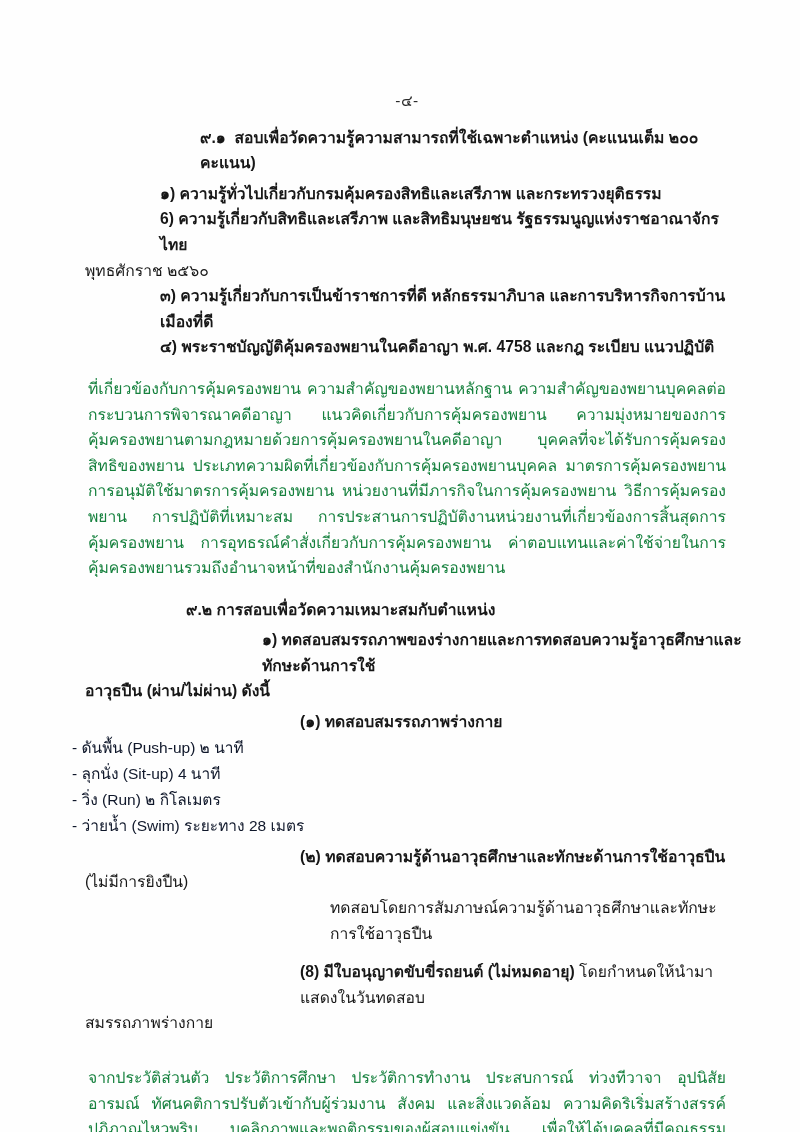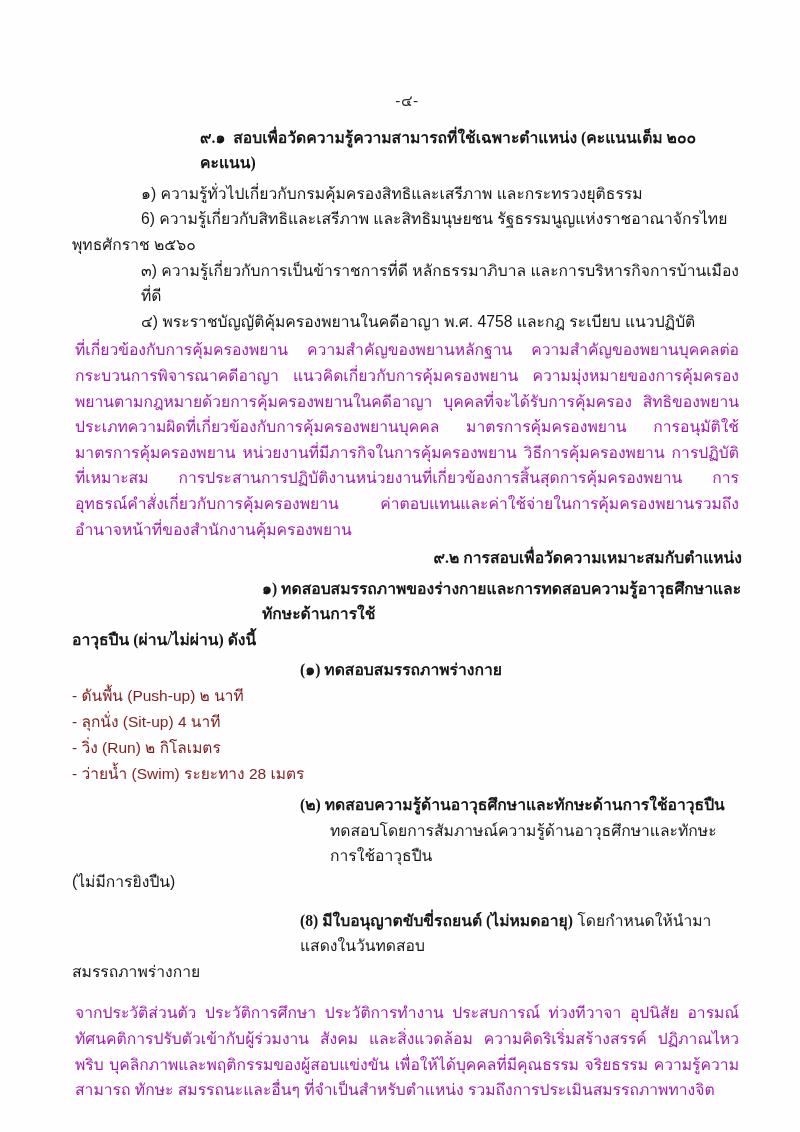--- a/index.html
+++ b/index.html
@@ -44,42 +44,41 @@
   }
   .block {
     margin: 0 0 0 0;
   }
   
   .para {
     font-size: 15.7px;
     line-height: 1.63;
     text-align: justify;
     text-justify: inter-character;
-    margin: 3px;
-    color: #a21caf;
+    margin: 16px;
+    color: #15803d;
   }
   .bold {
     font-weight: 700;
-    font-family: Liberation Serif, serif;
   }
   
-  .ind-0  { margin-left: 0; }
+  .ind-0  { margin-left: 13px; }
   .ind-1  { margin-left: 128px; }
-  .ind-2  { margin-left: 114px; text-align: right; }
-  .ind-3  { margin-left: 69px; }
+  .ind-2  { margin-left: 114px; }
+  .ind-3  { margin-left: 88px; font-weight: bold; }
   .ind-4  { margin-left: 190px; }
   .ind-5  { margin-left: 228px; }
   .ind-6  { margin-left: 258px; }
   .gap-sm { height: 5px; }
   .gap-md { height: 13px; }
   .subitem {
     font-size: 15.5px;
     line-height: 1.68;
     margin: 0;
-    color: #7f1d1d;
+    color: #0f172a;
   }
 </style>
 </head>
 <body>
 
 <div class="page">
   <div class="content">
 
     <div class="page-number">-๔-</div>
 
@@ -103,22 +102,22 @@
       <div class="gap-sm"></div>
 
       <p class="line bold ind-5">(๑) ทดสอบสมรรถภาพร่างกาย</p>
       <p class="subitem ind-6">- ดันพื้น (Push-up) ๒ นาที</p>
       <p class="subitem ind-6">- ลุกนั่ง (Sit-up) 4 นาที</p>
       <p class="subitem ind-6">- วิ่ง (Run) ๒ กิโลเมตร</p>
       <p class="subitem ind-6">- ว่ายน้ำ (Swim) ระยะทาง 28 เมตร</p>
       <div class="gap-sm"></div>
 
       <p class="line bold ind-5">(๒) ทดสอบความรู้ด้านอาวุธศึกษาและทักษะด้านการใช้อาวุธปืน</p>
+      <p class="line ind-0">(ไม่มีการยิงปืน)</p>
       <p class="line ind-6">ทดสอบโดยการสัมภาษณ์ความรู้ด้านอาวุธศึกษาและทักษะการใช้อาวุธปืน</p>
-      <p class="line ind-0">(ไม่มีการยิงปืน)</p>
       <div class="gap-md"></div>
 
       <p class="line ind-5"><span class="bold">(8) มีใบอนุญาตขับขี่รถยนต์ (ไม่หมดอายุ)</span><span> โดยกำหนดให้นำมาแสดงในวันทดสอบ</span></p>
       <p class="line ind-0">สมรรถภาพร่างกาย</p>
       <div class="gap-md"></div>
 
       <p class="para">จากประวัติส่วนตัว ประวัติการศึกษา ประวัติการทำงาน ประสบการณ์ ท่วงทีวาจา อุปนิสัย อารมณ์ ทัศนคติการปรับตัวเข้ากับผู้ร่วมงาน สังคม และสิ่งแวดล้อม ความคิดริเริ่มสร้างสรรค์ ปฏิภาณไหวพริบ บุคลิกภาพและพฤติกรรมของผู้สอบแข่งขัน เพื่อให้ได้บุคคลที่มีคุณธรรม จริยธรรม ความรู้ความสามารถ ทักษะ สมรรถนะและอื่นๆ ที่จำเป็นสำหรับตำแหน่ง รวมถึงการประเมินสมรรถภาพทางจิต</p>
     </div>
 
   </div>

